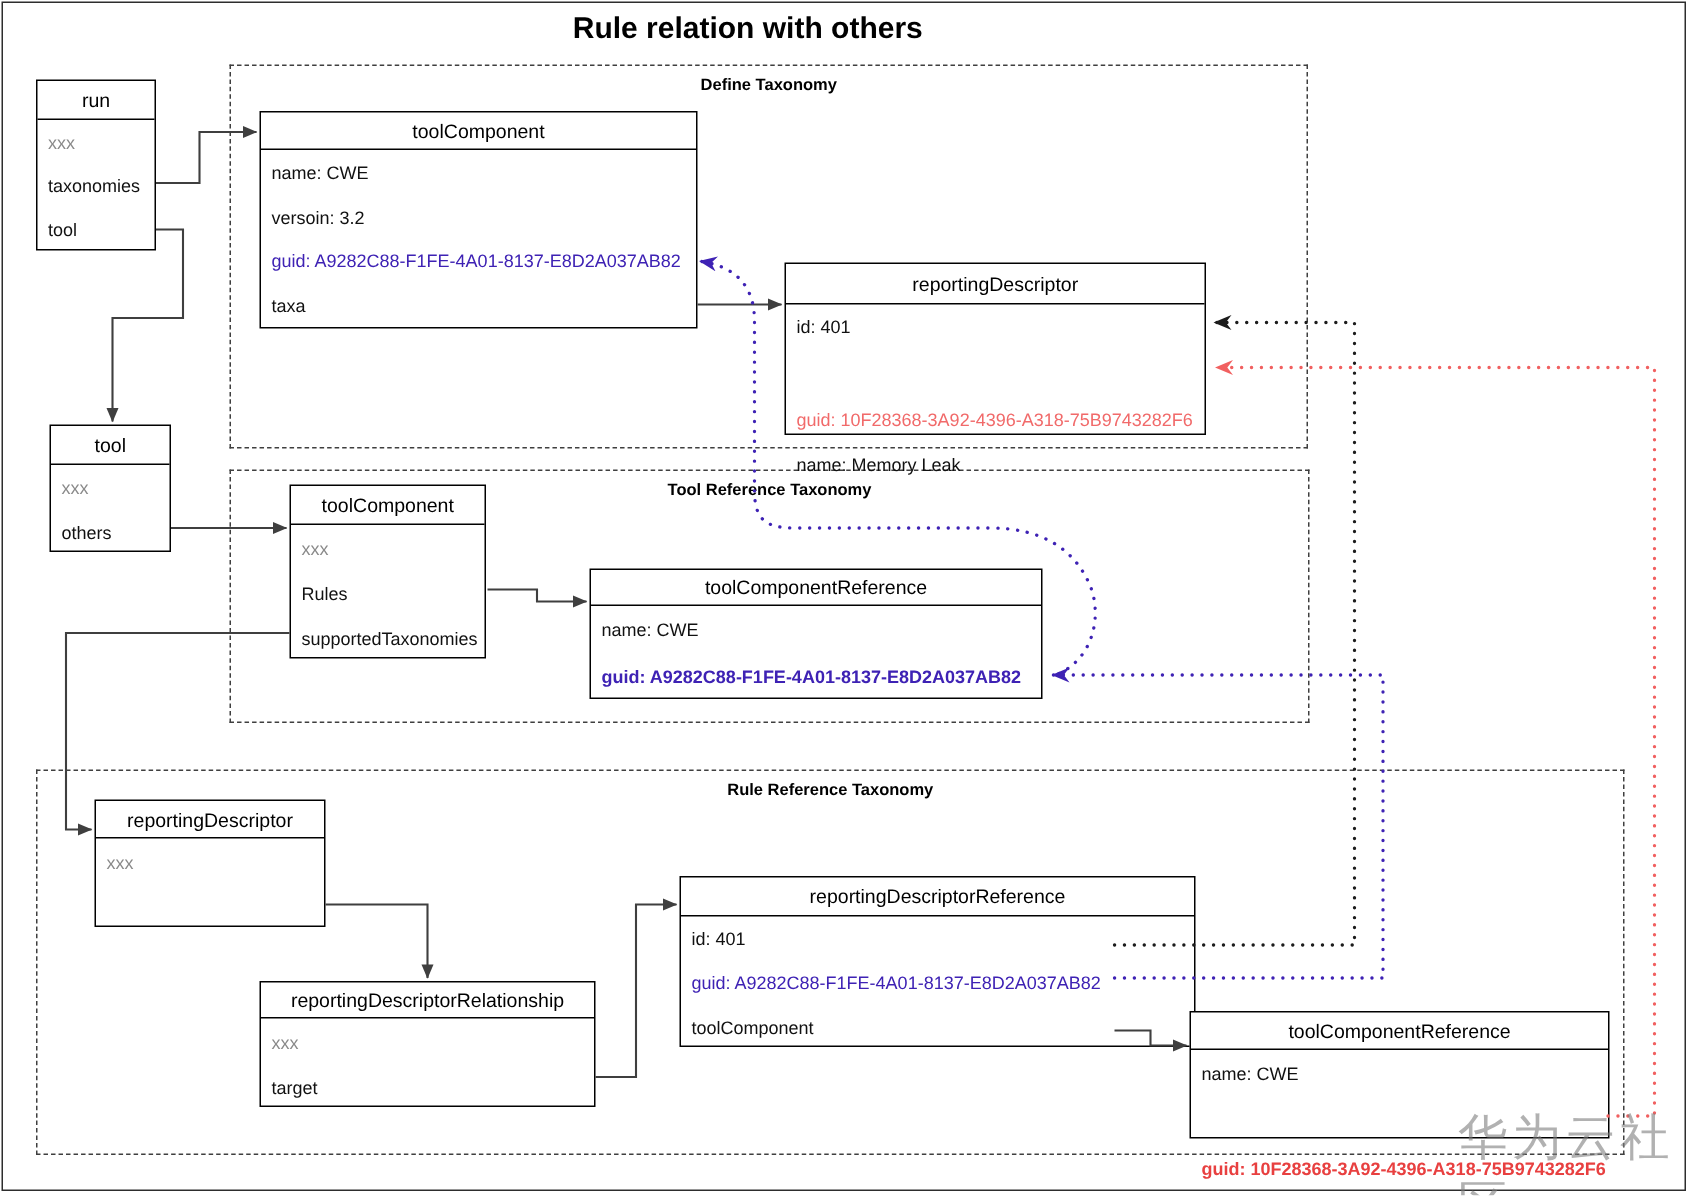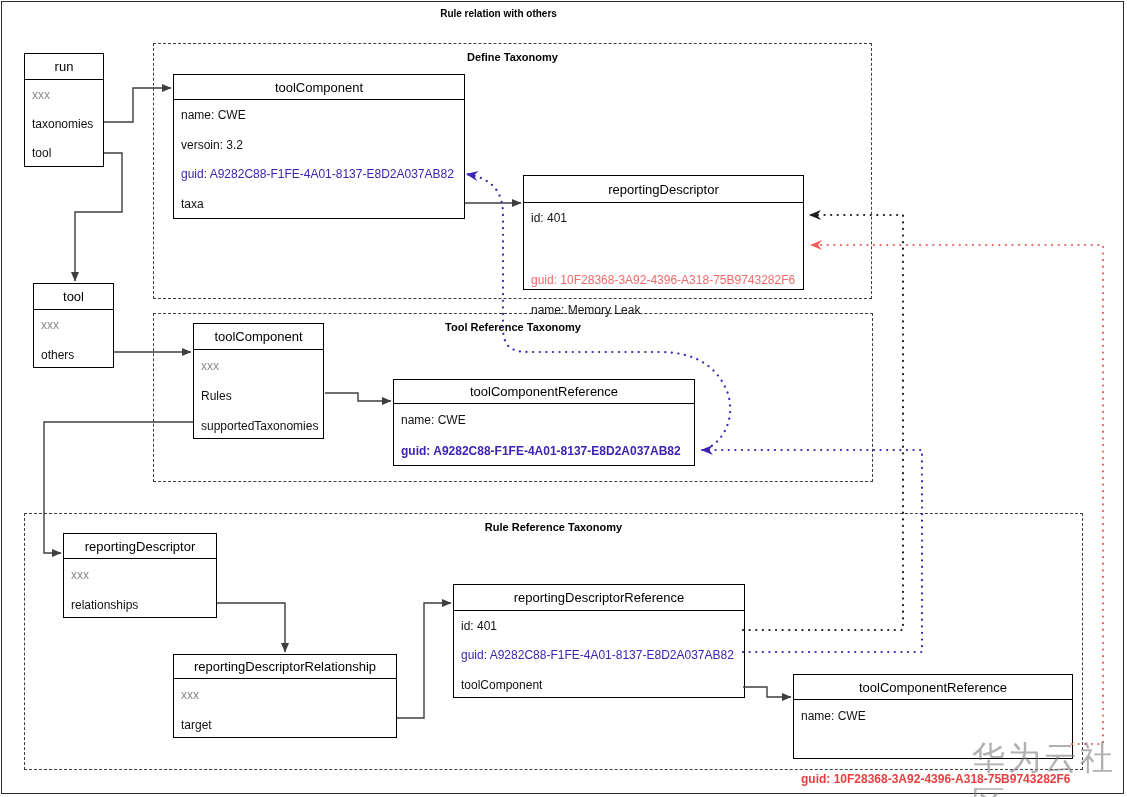--- a/index.html
+++ b/index.html
@@ -1,19 +1,19 @@
 <!DOCTYPE html>
 <html><head>
 <meta charset="utf-8">
 <style>
   html,body{margin:0;padding:0;background:#fff;}
   body{font-family:"Liberation Sans","DejaVu Sans",sans-serif;color:#111;}
   .canvas{position:relative;width:1127px;height:797px;background:#fff;overflow:hidden;}
   .frame{position:absolute;left:1px;top:1px;width:1123px;height:793px;border:1.5px solid #2d2d2d;box-sizing:border-box;}
-  .main-title{position:absolute;left:0;top:8px;width:997px;text-align:center;font-size:10px;font-weight:bold;color:#000;}
+  .main-title{position:absolute;left:0;top:8px;width:997px;text-align:center;font-size:20px;font-weight:bold;color:#000;}
   .group{position:absolute;border:1.4px dashed #3f3f3f;box-sizing:border-box;}
   .group-title{width:100%;text-align:center;margin-top:7px;font-size:11px;font-weight:bold;color:#000;}
   .entity{position:absolute;border:1px solid #000;background:#fff;box-sizing:border-box;}
   .e-title{border-bottom:1px solid #000;text-align:center;font-size:13px;color:#000;display:flex;align-items:center;justify-content:center;}
   .e-rows{padding-top:1px;}
   .e-row{font-size:12px;padding-left:7px;white-space:nowrap;color:#111;}
   .muted{color:#8a8a8a;}
   .blue{color:#3E22B4;}
   .red{color:#F16A6A;margin-top:33px;}
   .bold{font-weight:bold;}
@@ -88,33 +88,32 @@
     <div class="e-rows" style="line-height:31px;">
       <div class="e-row">name: CWE</div>
       <div class="e-row blue bold">guid: A9282C88-F1FE-4A01-8137-E8D2A037AB82</div>
     </div>
   </div>
 
   <div class="entity" style="left:63px;top:533px;width:154px;height:85px;">
     <div class="e-title" style="height:24px;">reportingDescriptor</div>
     <div class="e-rows" style="line-height:30px;">
       <div class="e-row muted">xxx</div>
-      <div class="e-row">relationships</div>
     </div>
   </div>
 
   <div class="entity" style="left:173px;top:654px;width:224px;height:84px;">
     <div class="e-title" style="height:23px;">reportingDescriptorRelationship</div>
     <div class="e-rows" style="line-height:30px;">
       <div class="e-row muted">xxx</div>
       <div class="e-row">target</div>
     </div>
   </div>
 
-  <div class="entity" style="left:453px;top:584px;width:292px;height:114px;">
+  <div class="entity" style="left:453px;top:584px;width:344px;height:114px;">
     <div class="e-title" style="height:25px;">reportingDescriptorReference</div>
     <div class="e-rows" style="line-height:29.3px;">
       <div class="e-row">id: 401</div>
       <div class="e-row blue">guid: A9282C88-F1FE-4A01-8137-E8D2A037AB82</div>
       <div class="e-row">toolComponent</div>
     </div>
   </div>
 
   <div class="entity" style="left:793px;top:674px;width:280px;height:85px;">
     <div class="e-title" style="height:24px;">toolComponentReference</div>

